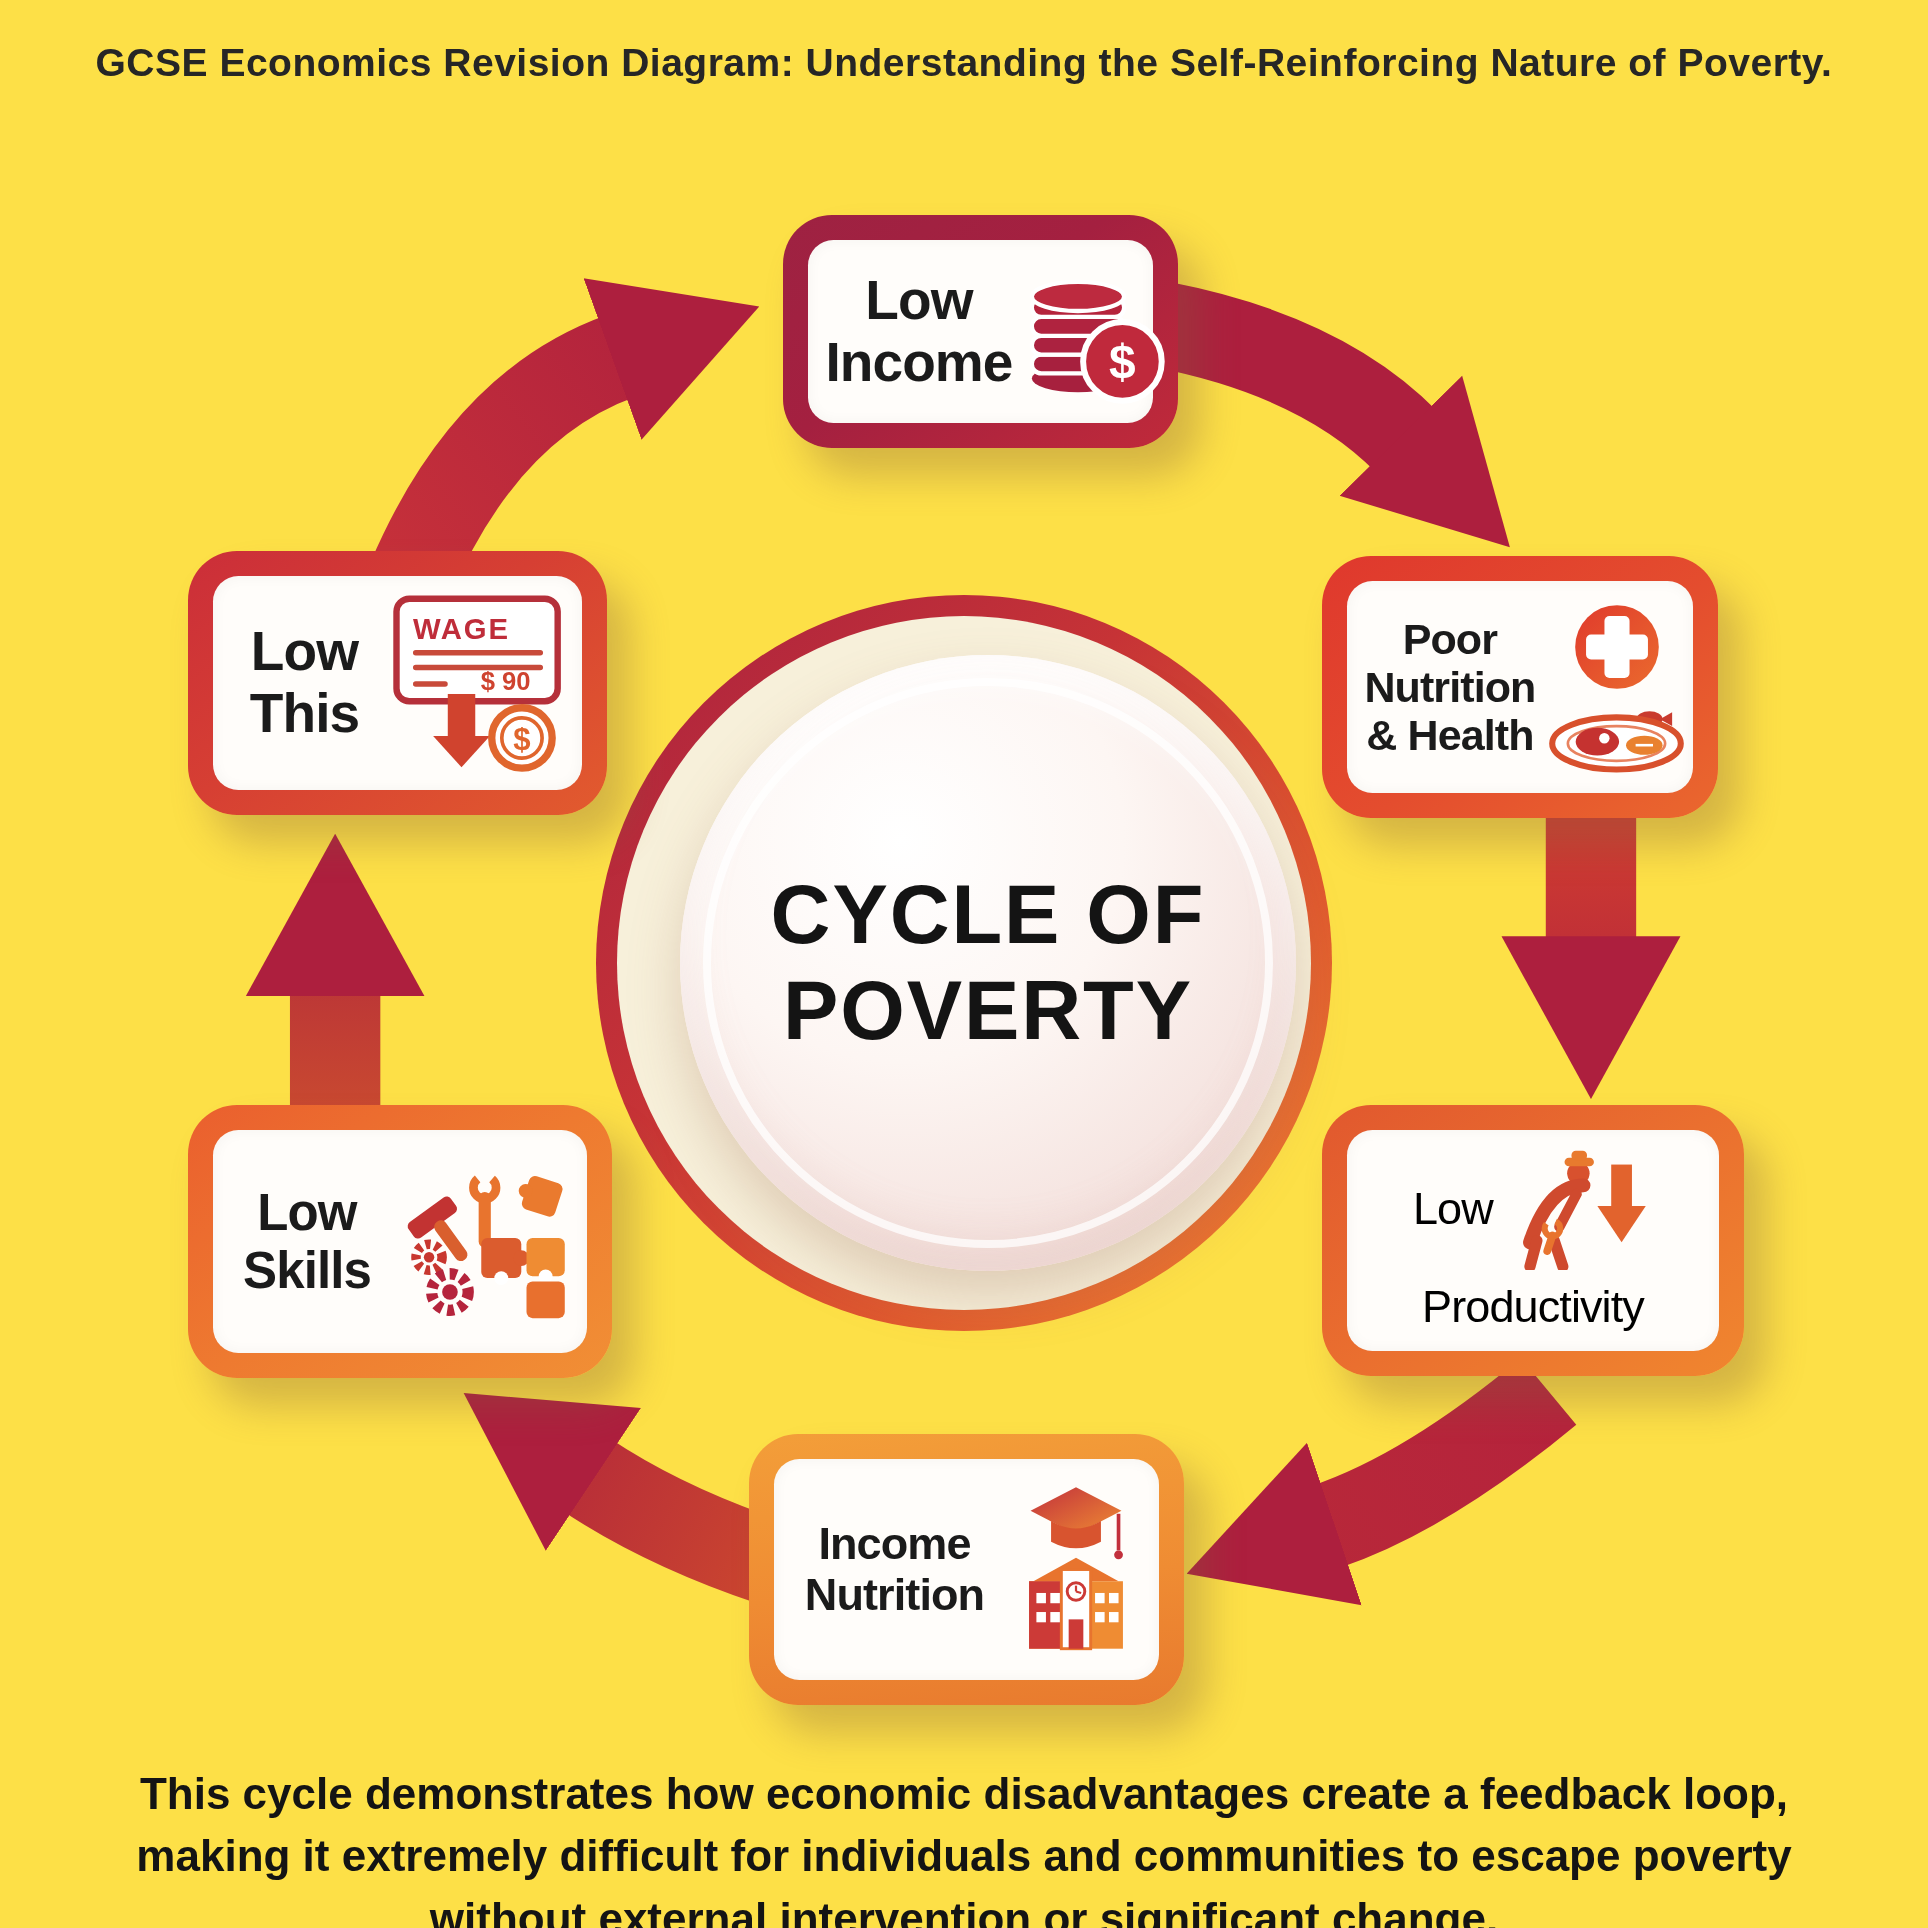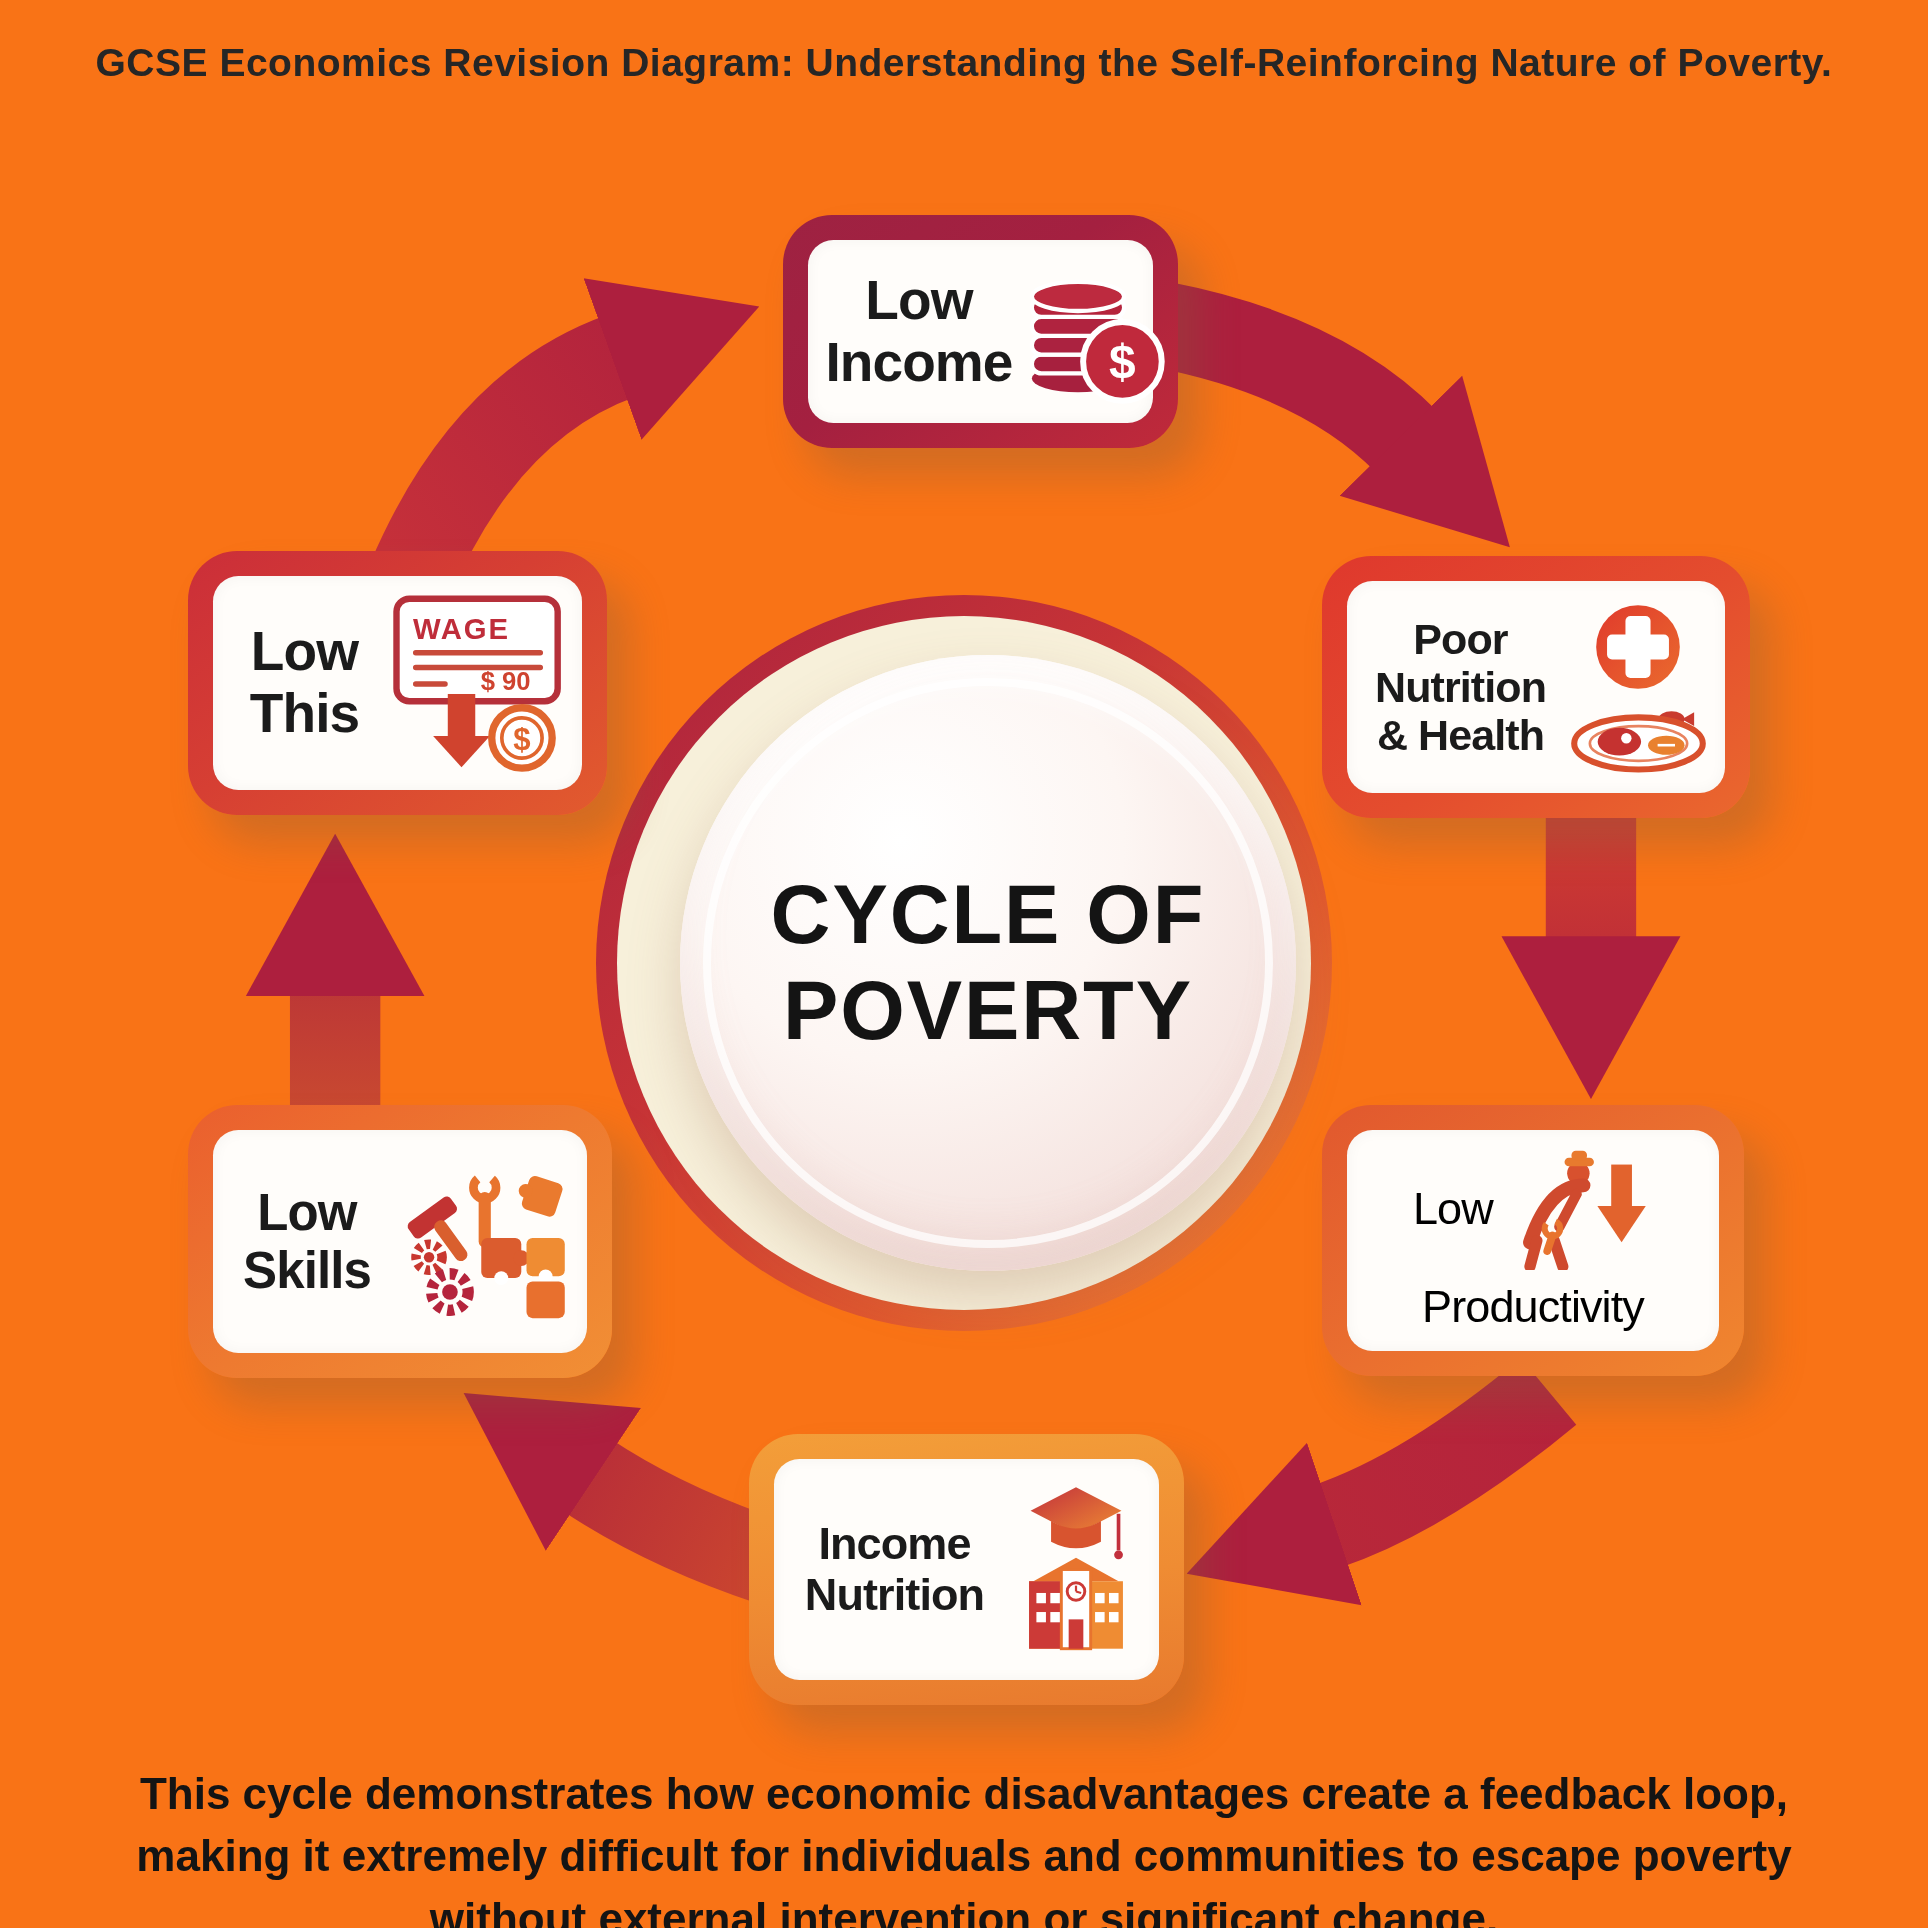--- a/index.html
+++ b/index.html
@@ -1,18 +1,18 @@
 <!DOCTYPE html>
 <html style="font-size:15px"><head>
 <meta charset="utf-8">
 <style>
   html,body{margin:0;padding:0;background:#efe7cf;}
   .stage{
     position:relative;width:1928px;height:1928px;overflow:hidden;
-    background:#f97316;
+    background:#fde047;
     font-family:"Liberation Sans",sans-serif;
   }
   .title{
     position:absolute;top:41px;left:0;width:100%;
     text-align:center;font-size:39px;font-weight:700;color:#262626;
     letter-spacing:0.5px;z-index:3;
   }
   .footer{
     position:absolute;top:1763px;left:50%;transform:translateX(-50%);
     width:1770px;text-align:center;font-size:44px;font-weight:700;
@@ -44,21 +44,21 @@
   .panel{position:absolute;inset:25.4px;background:#fffdfa;border-radius:25.4px;
          display:flex;align-items:center;box-shadow:inset 0 0 15px rgba(0,0,0,.045);
          padding:0 17px;box-sizing:border-box;gap:12px;}
   .lines{flex:1;display:flex;flex-direction:column;align-items:center;justify-content:center;
          color:#1b1b1b;font-weight:700;}
   .ln{line-height:1.12;letter-spacing:-0.9px;white-space:nowrap;}
   .iconcol{display:flex;flex-direction:column;align-items:center;justify-content:center;gap:7.5px;}
   #box-low-income{left:783px;top:215px;width:395px;height:233px;
     background:linear-gradient(145deg,#9e2242,#a42040 45%,#c02a3a);}
   #box-low-income .ln{font-size:55px;}
-  #box-poor-nutrition{left:1322px;top:556px;width:428px;height:262px;
+  #box-poor-nutrition{left:1322px;top:556px;width:396px;height:262px;
     background:linear-gradient(145deg,#df382d,#e44d2e 55%,#ea682e);}
   #box-poor-nutrition .ln{font-size:43px;}
   #box-low-productivity{left:1322px;top:1105px;width:422px;height:271px;
     background:linear-gradient(145deg,#e1582e,#ea6f2f 50%,#f0862f);}
   #box-low-productivity .ln{font-size:45px;}
   #box-low-productivity .panel{flex-direction:column;justify-content:center;}
   .prod-row{display:flex;align-items:center;justify-content:center;gap:9.4px;width:100%;}
   #box-limited-education{left:749px;top:1434px;width:435px;height:271px;
     background:linear-gradient(175deg,#f39e39,#ef8c33 55%,#e87a2e);}
   #box-limited-education .ln{font-size:45px;}

